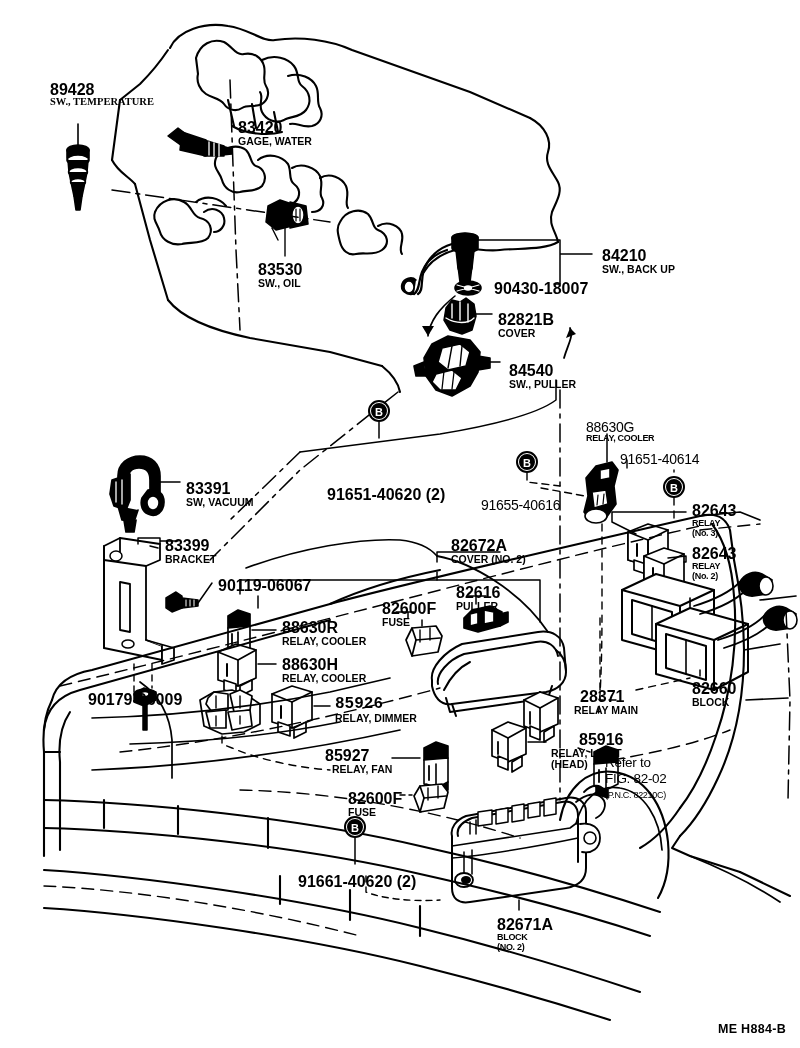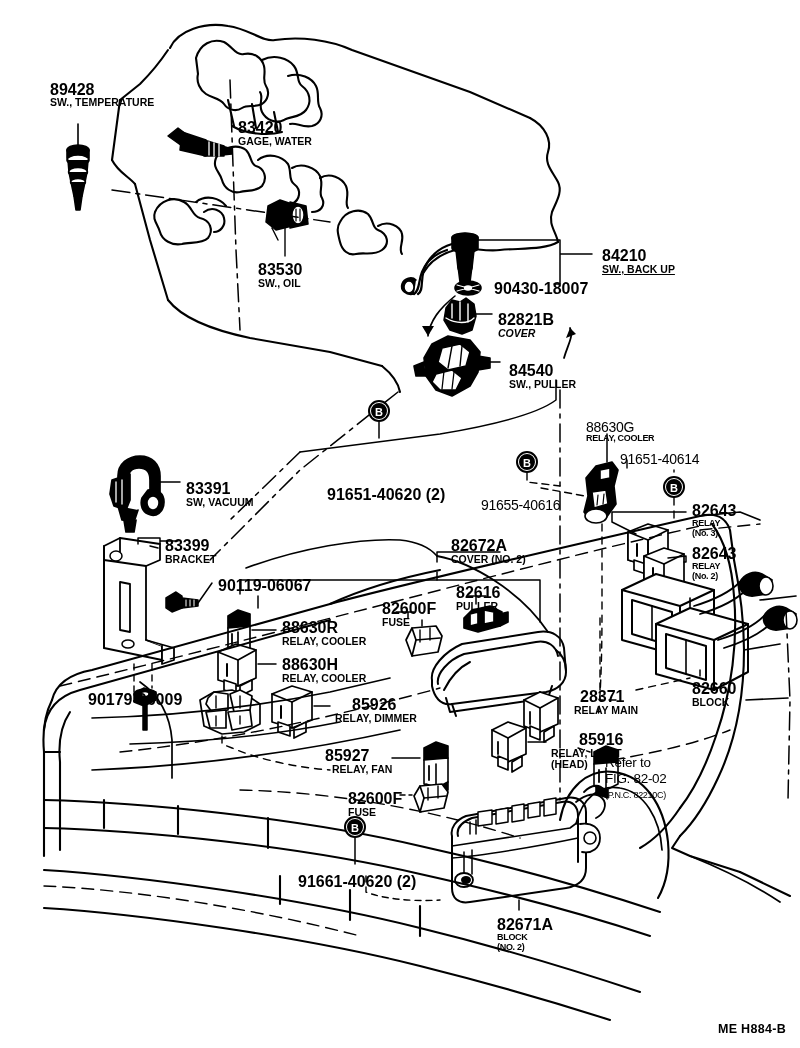--- a/index.html
+++ b/index.html
@@ -485,35 +485,35 @@
   </g>
   <g font-family="Liberation Sans, sans-serif" font-size="11" font-weight="bold" fill="#fff" text-anchor="middle">
     <text x="379" y="415.5">B</text>
     <text x="527" y="466.5">B</text>
     <text x="674" y="491.5">B</text>
     <text x="355" y="831.5">B</text>
   </g>
 </svg>
 
 <div class="lbl pn" style="left:50px;  top:82px;">89428</div>
-<div class="lbl dsc" style="left:50px; top:97px;">SW., TEMPERATURE</div>
+<div class="lbl dsc" style="left:50px; top:97px;font-family:Liberation Serif, serif;">SW., TEMPERATURE</div>
 
 <div class="lbl pn" style="left:238px; top:120px;">83420</div>
 <div class="lbl dsc" style="left:238px;top:136px;">GAGE, WATER</div>
 
 <div class="lbl pn" style="left:258px; top:262px;">83530</div>
 <div class="lbl dsc" style="left:258px;top:278px;">SW., OIL</div>
 
 <div class="lbl pn" style="left:602px; top:248px;">84210</div>
-<div class="lbl dsc" style="left:602px;top:264px;text-decoration:underline;">SW., BACK UP</div>
+<div class="lbl dsc" style="left:602px;top:264px;">SW., BACK UP</div>
 
 <div class="lbl pn" style="left:482px; top:281px;padding-left:12px;">90430-18007</div>
 
 <div class="lbl pn" style="left:498px; top:312px;">82821B</div>
-<div class="lbl dsc" style="left:498px;top:328px;font-style:italic;">COVER</div>
+<div class="lbl dsc" style="left:498px;top:328px;">COVER</div>
 
 <div class="lbl pn" style="left:509px; top:363px;">84540</div>
 <div class="lbl dsc" style="left:509px;top:379px;">SW., PULLER</div>
 
 <div class="lbl pn" style="left:327px; top:440px;margin-top:47px;">91651-40620 (2)</div>
 
 <div class="lbl pn-sm" style="left:586px;top:420px;">88630G</div>
 <div class="lbl dsc2" style="left:586px;top:434px;">RELAY, COOLER</div>
 
 <div class="lbl pn-sm" style="left:620px;top:452px;">91651-40614</div>
@@ -546,21 +546,21 @@
 
 <div class="lbl pn" style="left:451px; top:538px;">82672A</div>
 <div class="lbl dsc" style="left:451px;top:554px;">COVER (NO. 2)</div>
 
 <div class="lbl pn" style="left:456px; top:585px;">82616</div>
 <div class="lbl dsc" style="left:456px;top:601px;">PULLER</div>
 
 <div class="lbl pn" style="left:382px; top:601px;">82600F</div>
 <div class="lbl dsc" style="left:382px;top:617px;">FUSE</div>
 
-<div class="lbl pn" style="left:352px; top:697px;">85926</div>
+<div class="lbl pn" style="left:335px; top:697px;font-family:Liberation Mono, monospace;">85926</div>
 <div class="lbl dsc" style="left:335px;top:713px;">RELAY, DIMMER</div>
 
 <div class="lbl pn" style="left:580px; top:689px;">28371</div>
 <div class="lbl dsc" style="left:574px;top:705px;">RELAY MAIN</div>
 
 <div class="lbl pn" style="left:692px; top:681px;">82660</div>
 <div class="lbl dsc" style="left:692px;top:697px;">BLOCK</div>
 
 <div class="lbl pn" style="left:551px; top:732px;padding-left:28px;">85916</div>
 <div class="lbl dsc" style="left:551px;top:748px;white-space:pre;">RELAY, LIGHT

